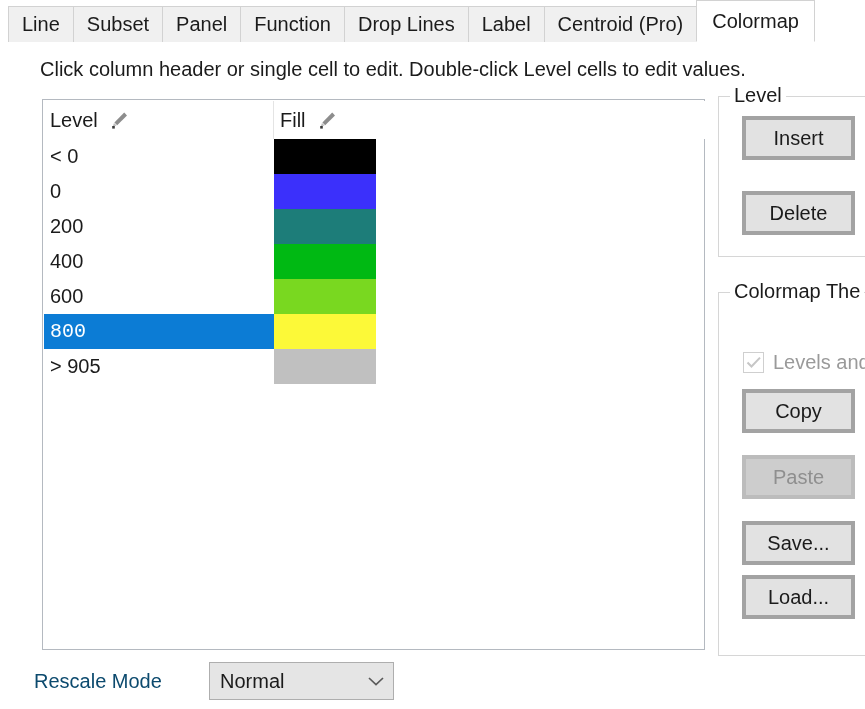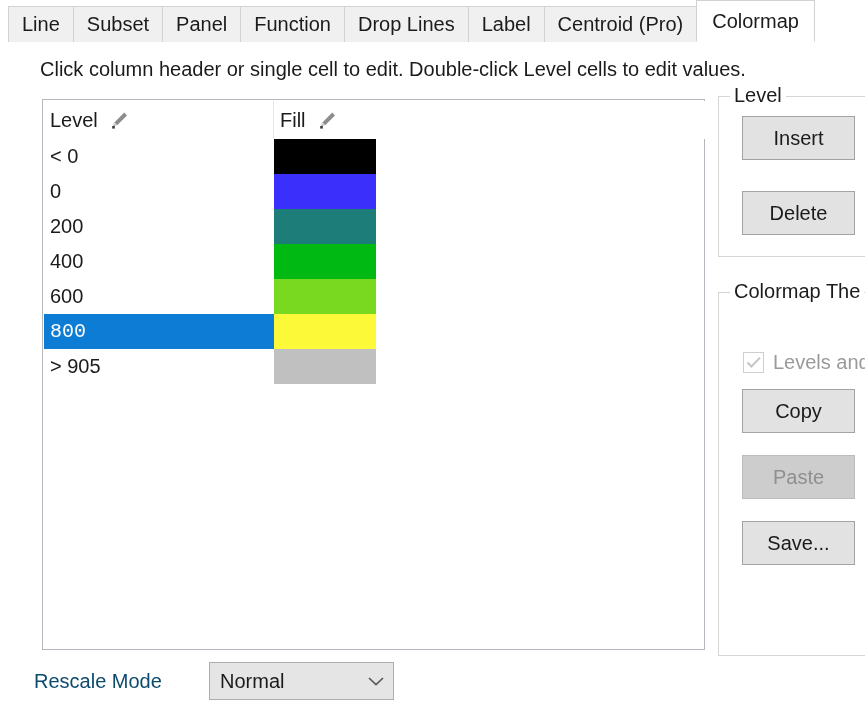--- a/index.html
+++ b/index.html
@@ -166,21 +166,21 @@
     font-size: 20px;
     color: #1b1b1b;
     white-space: nowrap;
   }
   #grp-level { left: 0; top: 0; width: 210px; height: 161px; }
   #grp-theme { left: 0; top: 196px; width: 210px; height: 364px; }
 
   .btn {
     position: absolute;
     background: #e2e2e2;
-    border: 1px solid #a3a3a3;
+    border: 4px solid #a3a3a3;
     box-sizing: border-box;
     display: flex;
     align-items: center;
     justify-content: center;
     font-size: 20px;
     color: #1b1b1b;
     width: 113px;
     height: 44px;
   }
   .btn.disabled {
@@ -355,20 +355,21 @@
           <svg width="16" height="14" viewBox="0 0 16 14">
             <path d="M1.5 6.5 L5.5 10.5 L14 1.6" fill="none" stroke="#c6c6c6" stroke-width="2"></path>
           </svg>
         </span>
         <span class="chk-label">Levels and</span>
       </div>
 
       <div class="btn" style="left:23px; top:96px;">Copy</div>
       <div class="btn disabled" style="left:23px; top:162px;">Paste</div>
       <div class="btn" style="left:23px; top:228px;text-align:center;">Save...</div>
+      <div class="btn" style="left:23px; top:282px;">Load...</div>
     </div>
 
   </div>
 
   <div class="rescale-label">Rescale Mode</div>
   <div class="combo">
     <span class="combo-value">Normal</span>
     <span class="combo-arrow">
       <svg width="18" height="12" viewBox="0 0 18 12">
         <path d="M2 3 L9 9.5 L16 3" fill="none" stroke="#5a5a5a" stroke-width="1.7"></path>

